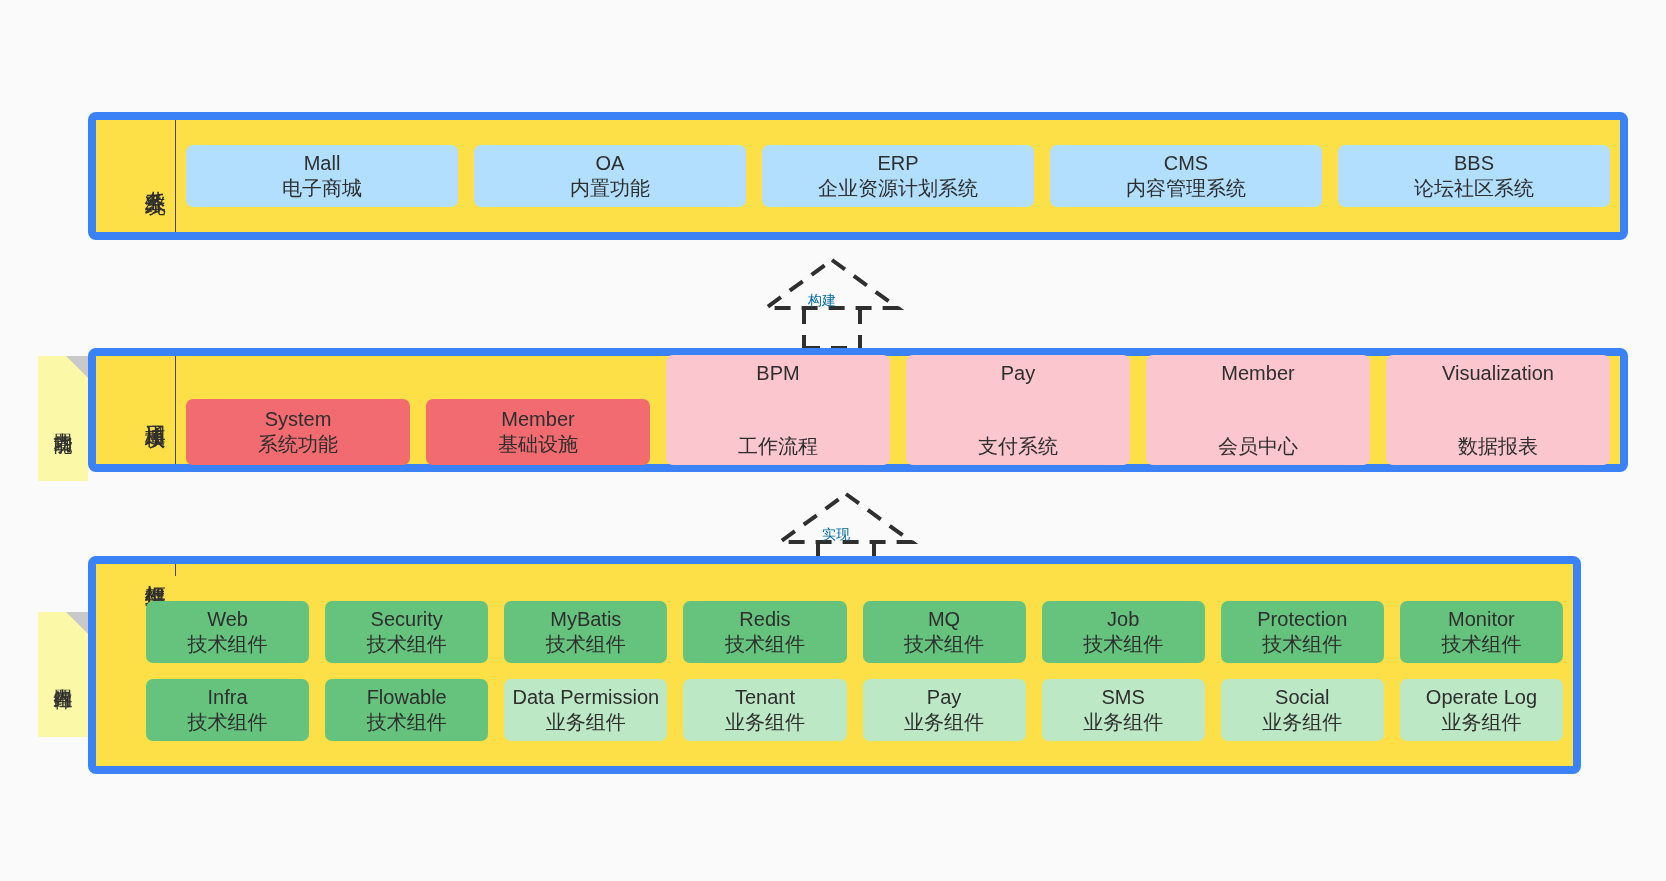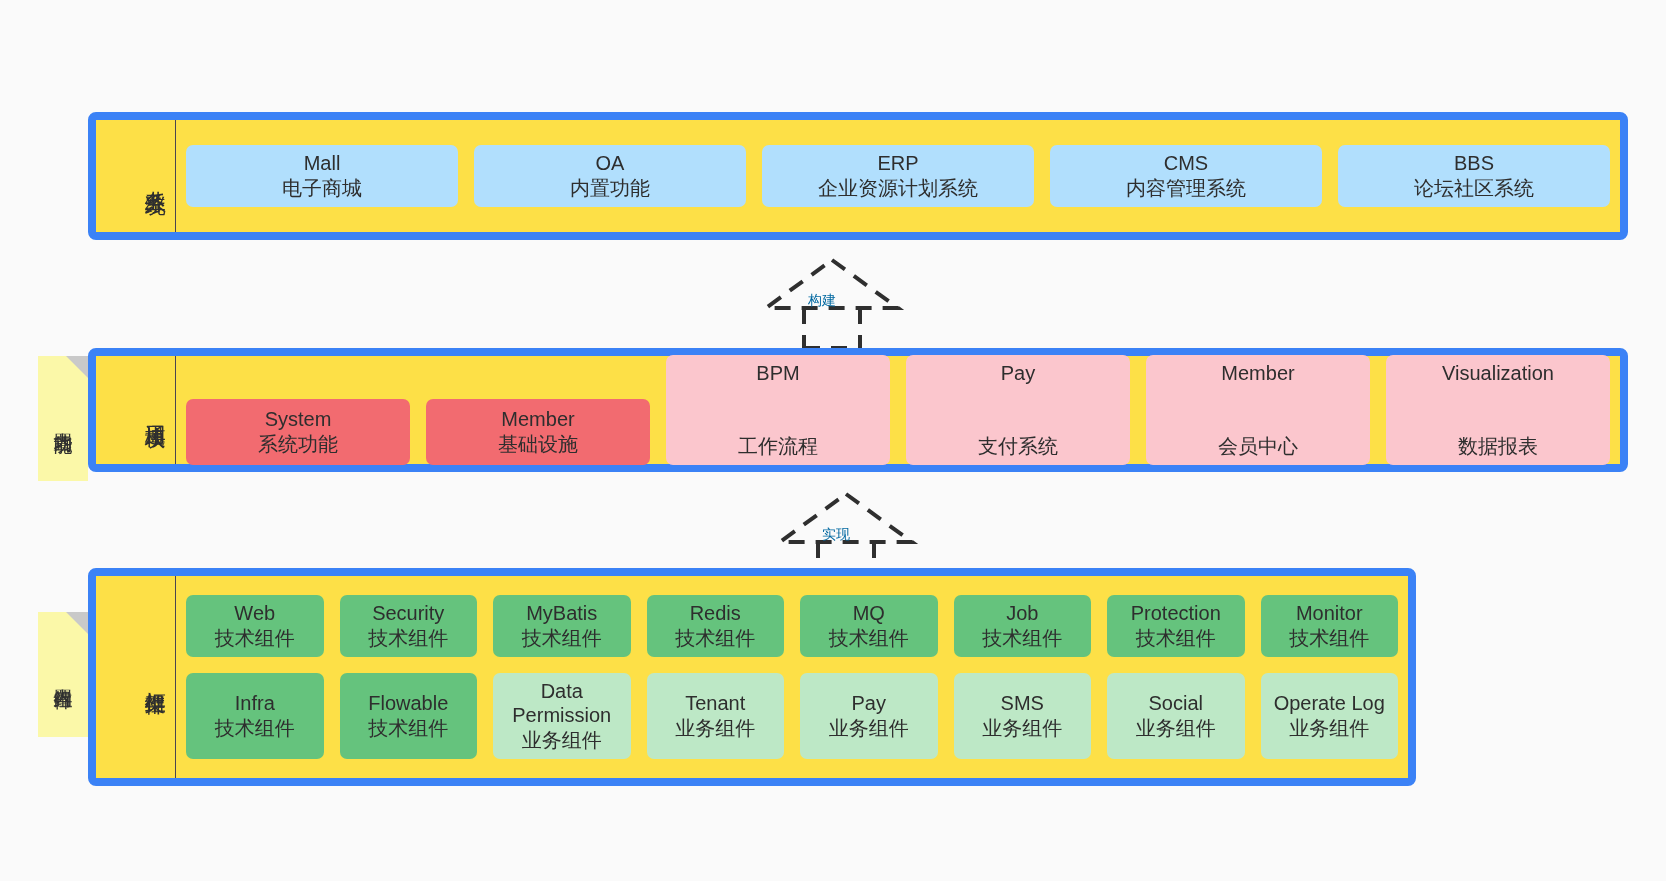--- a/index.html
+++ b/index.html
@@ -199,21 +199,21 @@
       <path d="M 52 52 L 52 94 M 108 52 L 108 94 M 52 92 L 108 92" fill="none" stroke="#2f2f2f" stroke-width="4" stroke-dasharray="16 11" stroke-linecap="butt"></path>
     </svg>
     <span class="label" style="left:56px;top:36px;">实现</span>
   </div>
 
   <div class="note" style="left:38px;top:612px;width:50px;height:125px;">
     <span class="fold"></span>
     <span>内置组件</span>
   </div>
 
-  <div class="layer" id="layer-framework" style="left:88px;top:568px;width:1328px;height:218px;">
+  <div class="layer" id="layer-framework" style="left:88px;top:556px;width:1493px;height:218px;flex-direction:column;">
     <div class="layer-title">框架组件</div>
     <div class="layer-body">
 
       <div class="row">
         <div class="cell green">
           <span class="en">Web</span>
           <span class="cn">技术组件</span>
         </div>
         <div class="cell green">
           <span class="en">Security</span>

